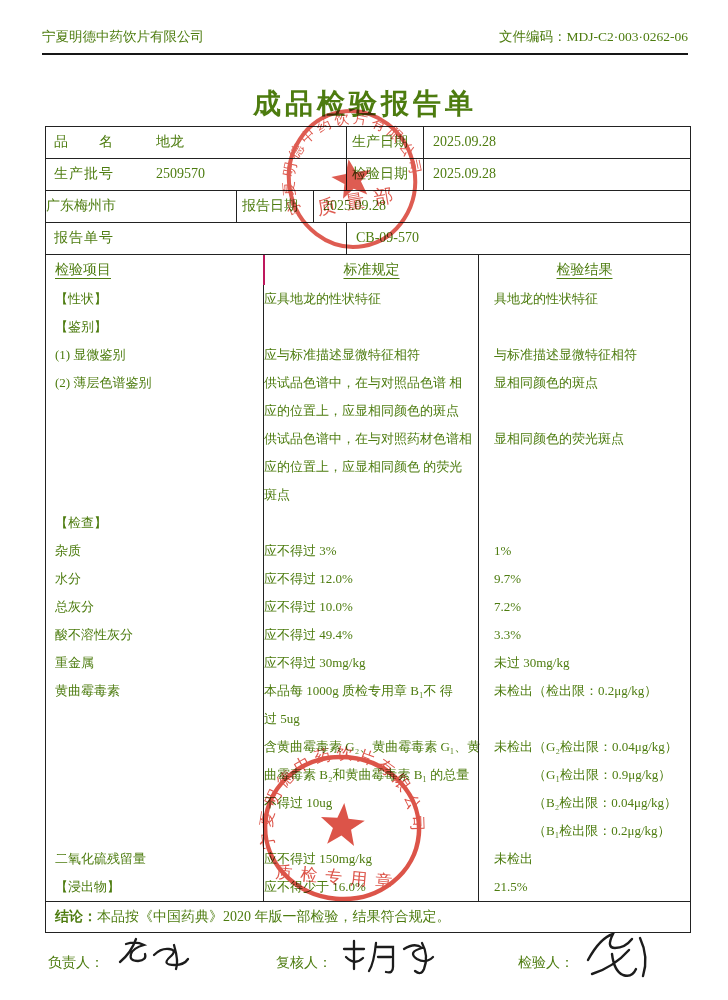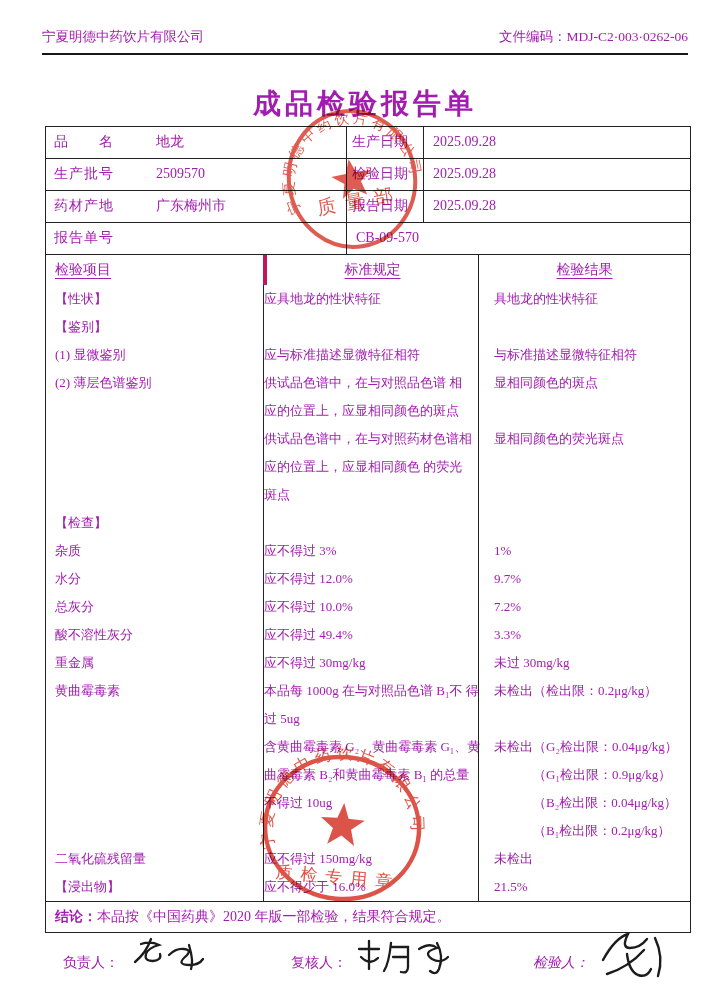--- a/index.html
+++ b/index.html
@@ -1,19 +1,19 @@
 <!DOCTYPE html>
 <html><head>
 <meta charset="utf-8">
 <style>
   html,body{margin:0;padding:0;background:#e9e9e9;}
   .page{
     width:728px;height:1000px;position:relative;background:#ffffff;
     font-family:"Liberation Serif","DejaVu Serif",serif;
-    color:#a21caf;overflow:hidden;margin:0 auto;
+    color:#4d7c0f;overflow:hidden;margin:0 auto;
   }
   
   .doc-header{
     position:absolute;left:42px;right:40px;top:28px;
     display:flex;justify-content:space-between;align-items:flex-end;
     font-size:13.5px;border-bottom:2px solid #161616;padding-bottom:7px;
   }
   
   .report-title{
     position:absolute;top:84px;left:0;width:100%;text-align:center;
@@ -25,39 +25,39 @@
     border:1.5px solid #222;box-sizing:border-box;background:transparent;
   }
   .info-row{display:flex;height:31px;line-height:30px;border-bottom:1px solid #222;font-size:14px;}
   .i-label{width:110px;padding-left:8px;box-sizing:border-box;letter-spacing:1px;}
   .i-value{width:190px;box-sizing:border-box;}
   .i-label2{width:77px;border-left:1px solid #222;padding-left:5px;box-sizing:border-box;}
   .i-value2{flex:1;border-left:1px solid #222;padding-left:9px;box-sizing:border-box;}
   .i-rest{flex:1;border-left:1px solid #222;padding-left:9px;box-sizing:border-box;}
   .col-header-row{display:flex;height:30px;line-height:30px;font-size:14px;}
   .h1{width:217px;padding-left:9px;box-sizing:border-box;}
-  .h2{width:215px;border-left:4px solid #be185d;text-align:center;box-sizing:border-box;}
+  .h2{width:215px;border-left:2px solid #be185d;text-align:center;box-sizing:border-box;}
   .h3{flex:1;border-left:1px solid #222;text-align:center;box-sizing:border-box;}
   .uline{text-decoration:underline;text-underline-offset:4px;}
   .detail-row{display:flex;height:28px;line-height:28px;font-size:13px;}
   .c1{width:217px;padding-left:9px;box-sizing:border-box;white-space:nowrap;}
   .c2{width:215px;border-left:1px solid #222;box-sizing:border-box;white-space:nowrap;}
   .c3{flex:1;border-left:1px solid #222;padding-left:15px;box-sizing:border-box;white-space:nowrap;}
   .conclusion-row{
     border-top:1px solid #222;height:30px;line-height:30px;
     padding-left:9px;font-size:14px;white-space:nowrap;
   }
   .concl-label{font-weight:700;text-align:center;}
   
-  .sign-row{position:absolute;left:48px;top:942px;width:650px;display:flex;align-items:center;font-size:14px;margin-left:15px;}
+  .sign-row{position:absolute;left:48px;top:942px;width:650px;display:flex;align-items:center;font-size:14px;}
   .sign-group{display:flex;align-items:center;}
   .sign-group svg{margin:-12px 0 0 4px;}
   .sg1{width:228px;}
   .sg2{width:242px;}
-  .sg3{flex:1;font-style:italic;}
+  .sg3{flex:1;}
   
   .stamp{position:absolute;mix-blend-mode:multiply;pointer-events:none;}
   #stamp-top{left:276px;top:104px;width:152px;height:150px;opacity:.82;}
   #stamp-bottom{left:254px;top:746px;width:176px;height:166px;opacity:.86;}
 </style>
 </head>
 <body>
 
 <div class="page">
 
@@ -76,21 +76,20 @@
           <div class="i-label2">生产日期</div>
           <div class="i-value2">2025.09.28</div>
         </div>
         <div class="info-row">
           <div class="i-label">生产批号</div>
           <div class="i-value">2509570</div>
           <div class="i-label2">检验日期</div>
           <div class="i-value2">2025.09.28</div>
         </div>
         <div class="info-row">
-          <div class="i-label">药材产地</div>
           <div class="i-value">广东梅州市</div>
           <div class="i-label2">报告日期</div>
           <div class="i-value2">2025.09.28</div>
         </div>
         <div class="info-row">
           <div class="i-label">报告单号</div>
           <div class="i-value"></div>
           <div class="i-rest">CB-09-570</div>
         </div>
       </div>
@@ -167,21 +166,21 @@
           <div class="c2">应不得过 49.4%</div>
           <div class="c3">3.3%</div>
         </div>
         <div class="detail-row">
           <div class="c1">重金属</div>
           <div class="c2">应不得过 30mg/kg</div>
           <div class="c3">未过 30mg/kg</div>
         </div>
         <div class="detail-row">
           <div class="c1">黄曲霉毒素</div>
-          <div class="c2">本品每 1000g 在与对照品色谱 B₁不 得</div>
+          <div class="c2">本品每 1000g 质检专用章 B₁不 得</div>
           <div class="c3">未检出（检出限：0.2μg/kg）</div>
         </div>
         <div class="detail-row">
           <div class="c1"></div>
           <div class="c2">过 5ug</div>
           <div class="c3"></div>
         </div>
         <div class="detail-row">
           <div class="c1"></div>
           <div class="c2">含黄曲霉毒素 G₂、黄曲霉毒素 G₁、黄</div>

